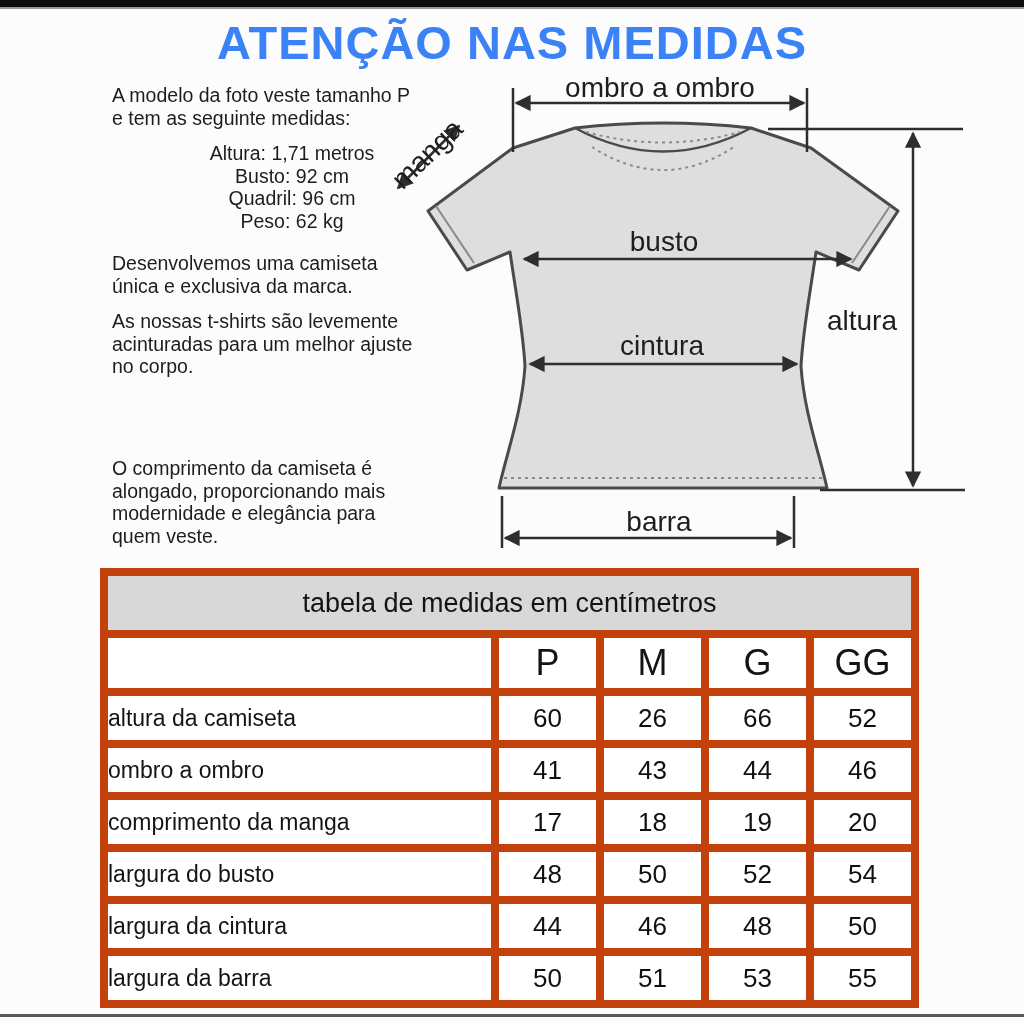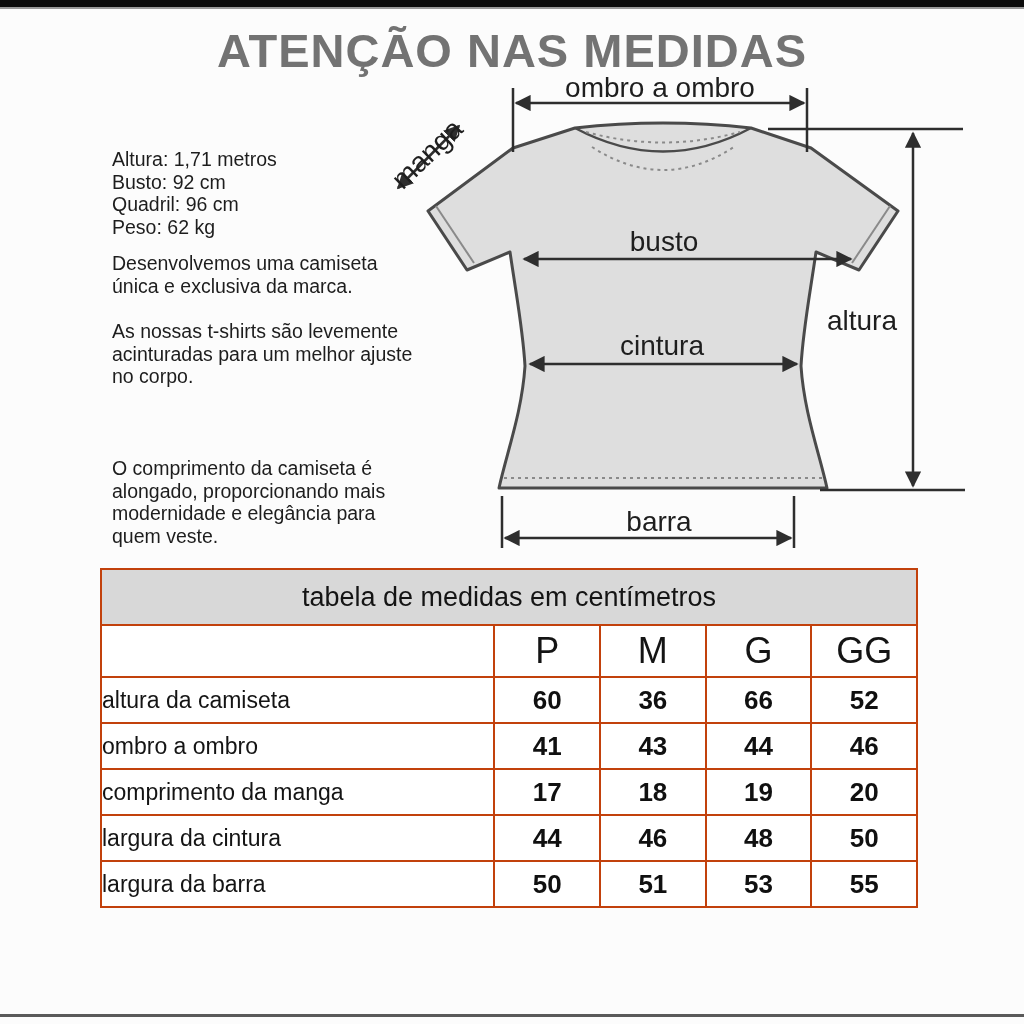--- a/index.html
+++ b/index.html
@@ -5,60 +5,62 @@
   html,body{margin:0;padding:0;}
   body{background:#e9e9e9;}
   #page{
     position:relative;width:1024px;height:1024px;margin:0 auto;
     background:#fcfcfc;overflow:hidden;
     font-family:"Liberation Sans",sans-serif;color:#1d1d1d;
   }
   .topbar{position:absolute;left:0;top:0;width:1024px;height:7px;background:#0c0c0c;border-bottom:2px solid #9a9a9a;}
   .bottomline{position:absolute;left:0;top:1014px;width:1024px;height:3px;background:#5a5a5a;}
   .page-title{
-    position:absolute;left:0;top:24px;width:1024px;text-align:center;
+    position:absolute;left:0;top:16px;width:1024px;text-align:center;
     font-size:47px;line-height:54px;font-weight:bold;letter-spacing:1px;
-    color:#737373;
+    color:#3b82f6;
   }
   .para{
     position:absolute;left:112px;width:360px;
     font-size:19.5px;line-height:22.5px;white-space:pre-line;color:#1d1d1d;
   }
   .p-intro{top:84px;}
-  .p-meas{top:148px;}
+  .p-meas{top:142px;text-align:center;}
   .p-model{top:252px;}
-  .p-fit{top:320px;}
+  .p-fit{top:310px;}
   .p-length{top:444px;margin-top:13px;}
   .diagram{position:absolute;left:375px;top:65px;width:630px;height:495px;}
   .diagram text{font-family:"Liberation Sans",sans-serif;font-size:28px;fill:#1e1e1e;}
   
   .size-table{
     position:absolute;left:100px;top:568px;width:818px;
     border-collapse:collapse;table-layout:fixed;background:#fff;
   }
-  .size-table td,.size-table th{border:2px solid #c2410c;padding:0;vertical-align:middle;}
+  .size-table td,.size-table th{border:8px solid #c2410c;padding:0;vertical-align:middle;}
   .size-table .t-title{
     height:54px;background:#d8d8d8;text-align:center;
     font-size:27px;font-weight:normal;color:#141414;
   }
   .size-table .t-colhead{height:50px;text-align:center;font-size:36px;font-weight:normal;color:#141414;}
   .size-table .t-label{height:44px;font-size:23px;text-align:left;color:#141414;}
-  .size-table .t-val{height:44px;text-align:center;font-size:26px;font-weight:bold;color:#101010;}
+  .size-table .t-val{height:44px;text-align:center;font-size:26px;font-weight:normal;color:#101010;}
   .col-label{width:391px;}
   .col-size{width:105px;}
 </style>
 </head>
 <body>
 
 <div id="page">
 
   <div class="topbar"></div>
 
   <div class="page-title">ATENÇÃO NAS MEDIDAS</div>
 
+  <div class="para p-intro">A modelo da foto veste tamanho P
+e tem as seguinte medidas:</div>
   <div class="para p-meas">Altura: 1,71 metros
 Busto: 92 cm
 Quadril: 96 cm
 Peso: 62 kg</div>
   <div class="para p-model">Desenvolvemos uma camiseta
 única e exclusiva da marca.</div>
   <div class="para p-fit">As nossas t-shirts são levemente
 acinturadas para um melhor ajuste
 no corpo.</div>
   <div class="para p-length">O comprimento da camiseta é
@@ -141,37 +143,44 @@
       <tr>
         <td class="t-label"></td>
         <td class="t-colhead">P</td>
         <td class="t-colhead">M</td>
         <td class="t-colhead">G</td>
         <td class="t-colhead">GG</td>
       </tr>
       <tr>
         <td class="t-label">altura da camiseta</td>
         <td class="t-val">60</td>
-        <td class="t-val">36</td>
+        <td class="t-val">26</td>
         <td class="t-val">66</td>
         <td class="t-val">52</td>
       </tr>
       <tr>
         <td class="t-label">ombro a ombro</td>
         <td class="t-val">41</td>
         <td class="t-val">43</td>
         <td class="t-val">44</td>
         <td class="t-val">46</td>
       </tr>
       <tr>
         <td class="t-label">comprimento da manga</td>
         <td class="t-val">17</td>
         <td class="t-val">18</td>
         <td class="t-val">19</td>
         <td class="t-val">20</td>
+      </tr>
+      <tr>
+        <td class="t-label">largura do busto</td>
+        <td class="t-val">48</td>
+        <td class="t-val">50</td>
+        <td class="t-val">52</td>
+        <td class="t-val">54</td>
       </tr>
       <tr>
         <td class="t-label">largura da cintura</td>
         <td class="t-val">44</td>
         <td class="t-val">46</td>
         <td class="t-val">48</td>
         <td class="t-val">50</td>
       </tr>
       <tr>
         <td class="t-label">largura da barra</td>

